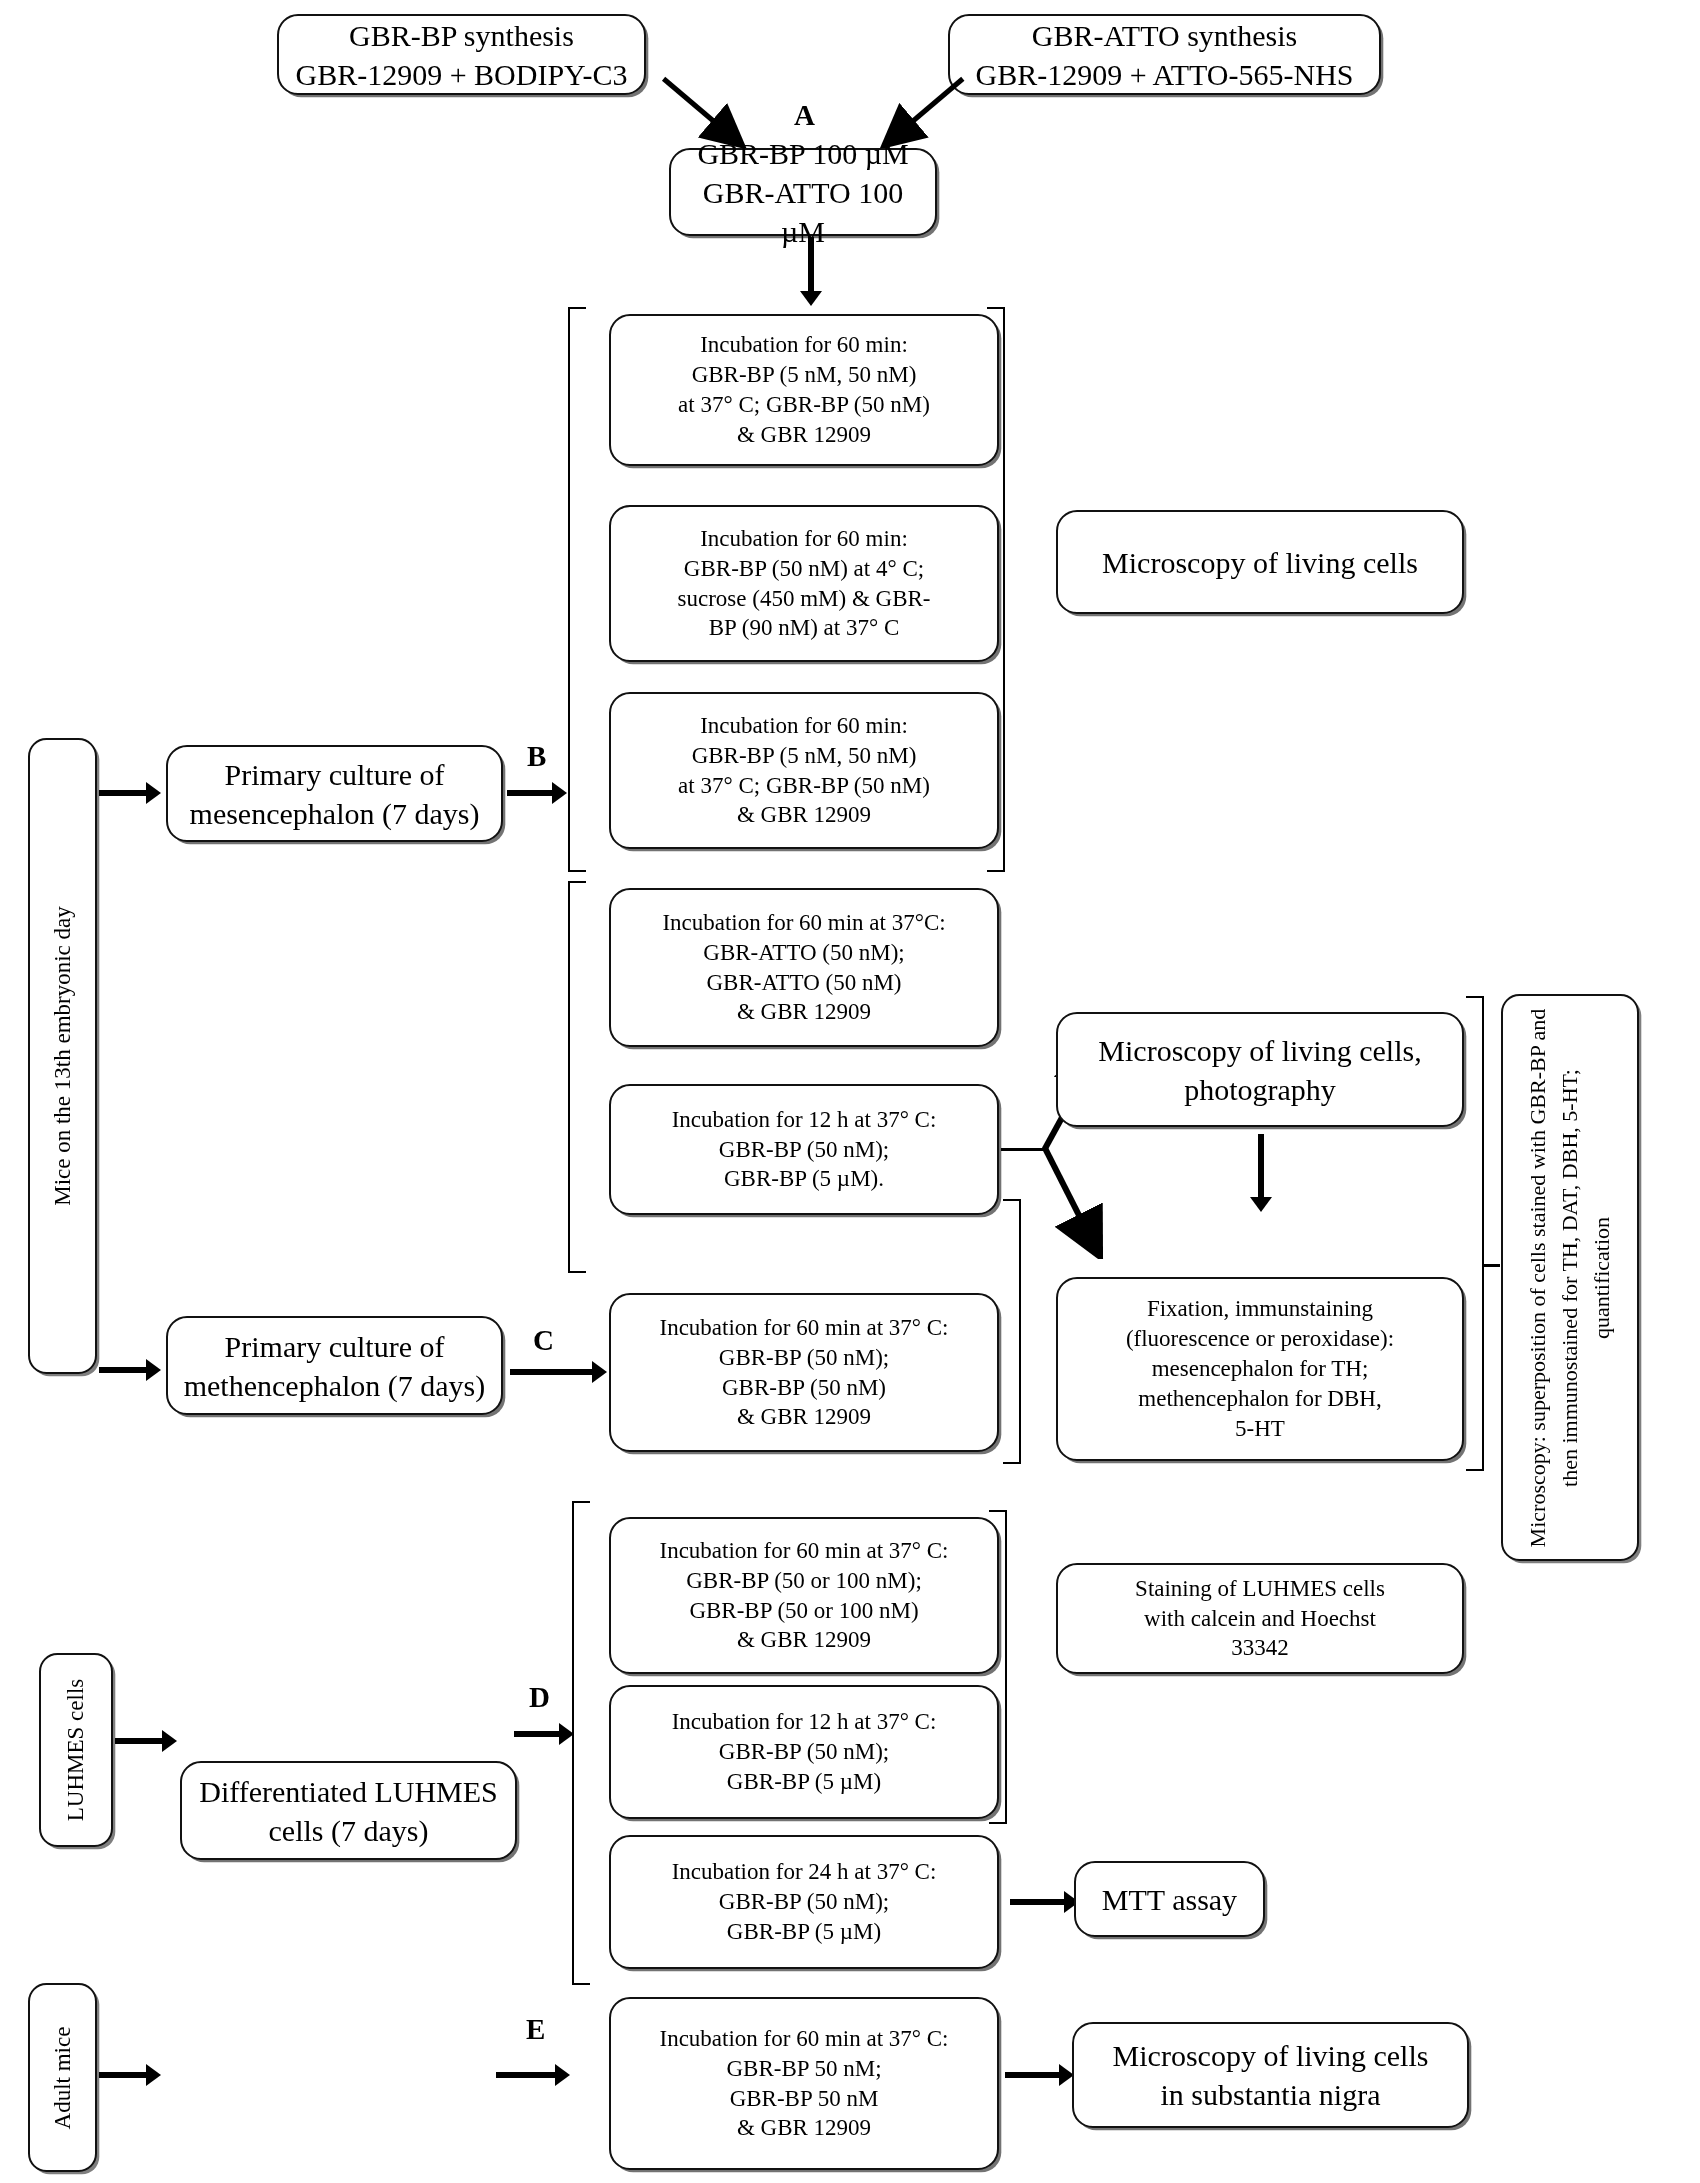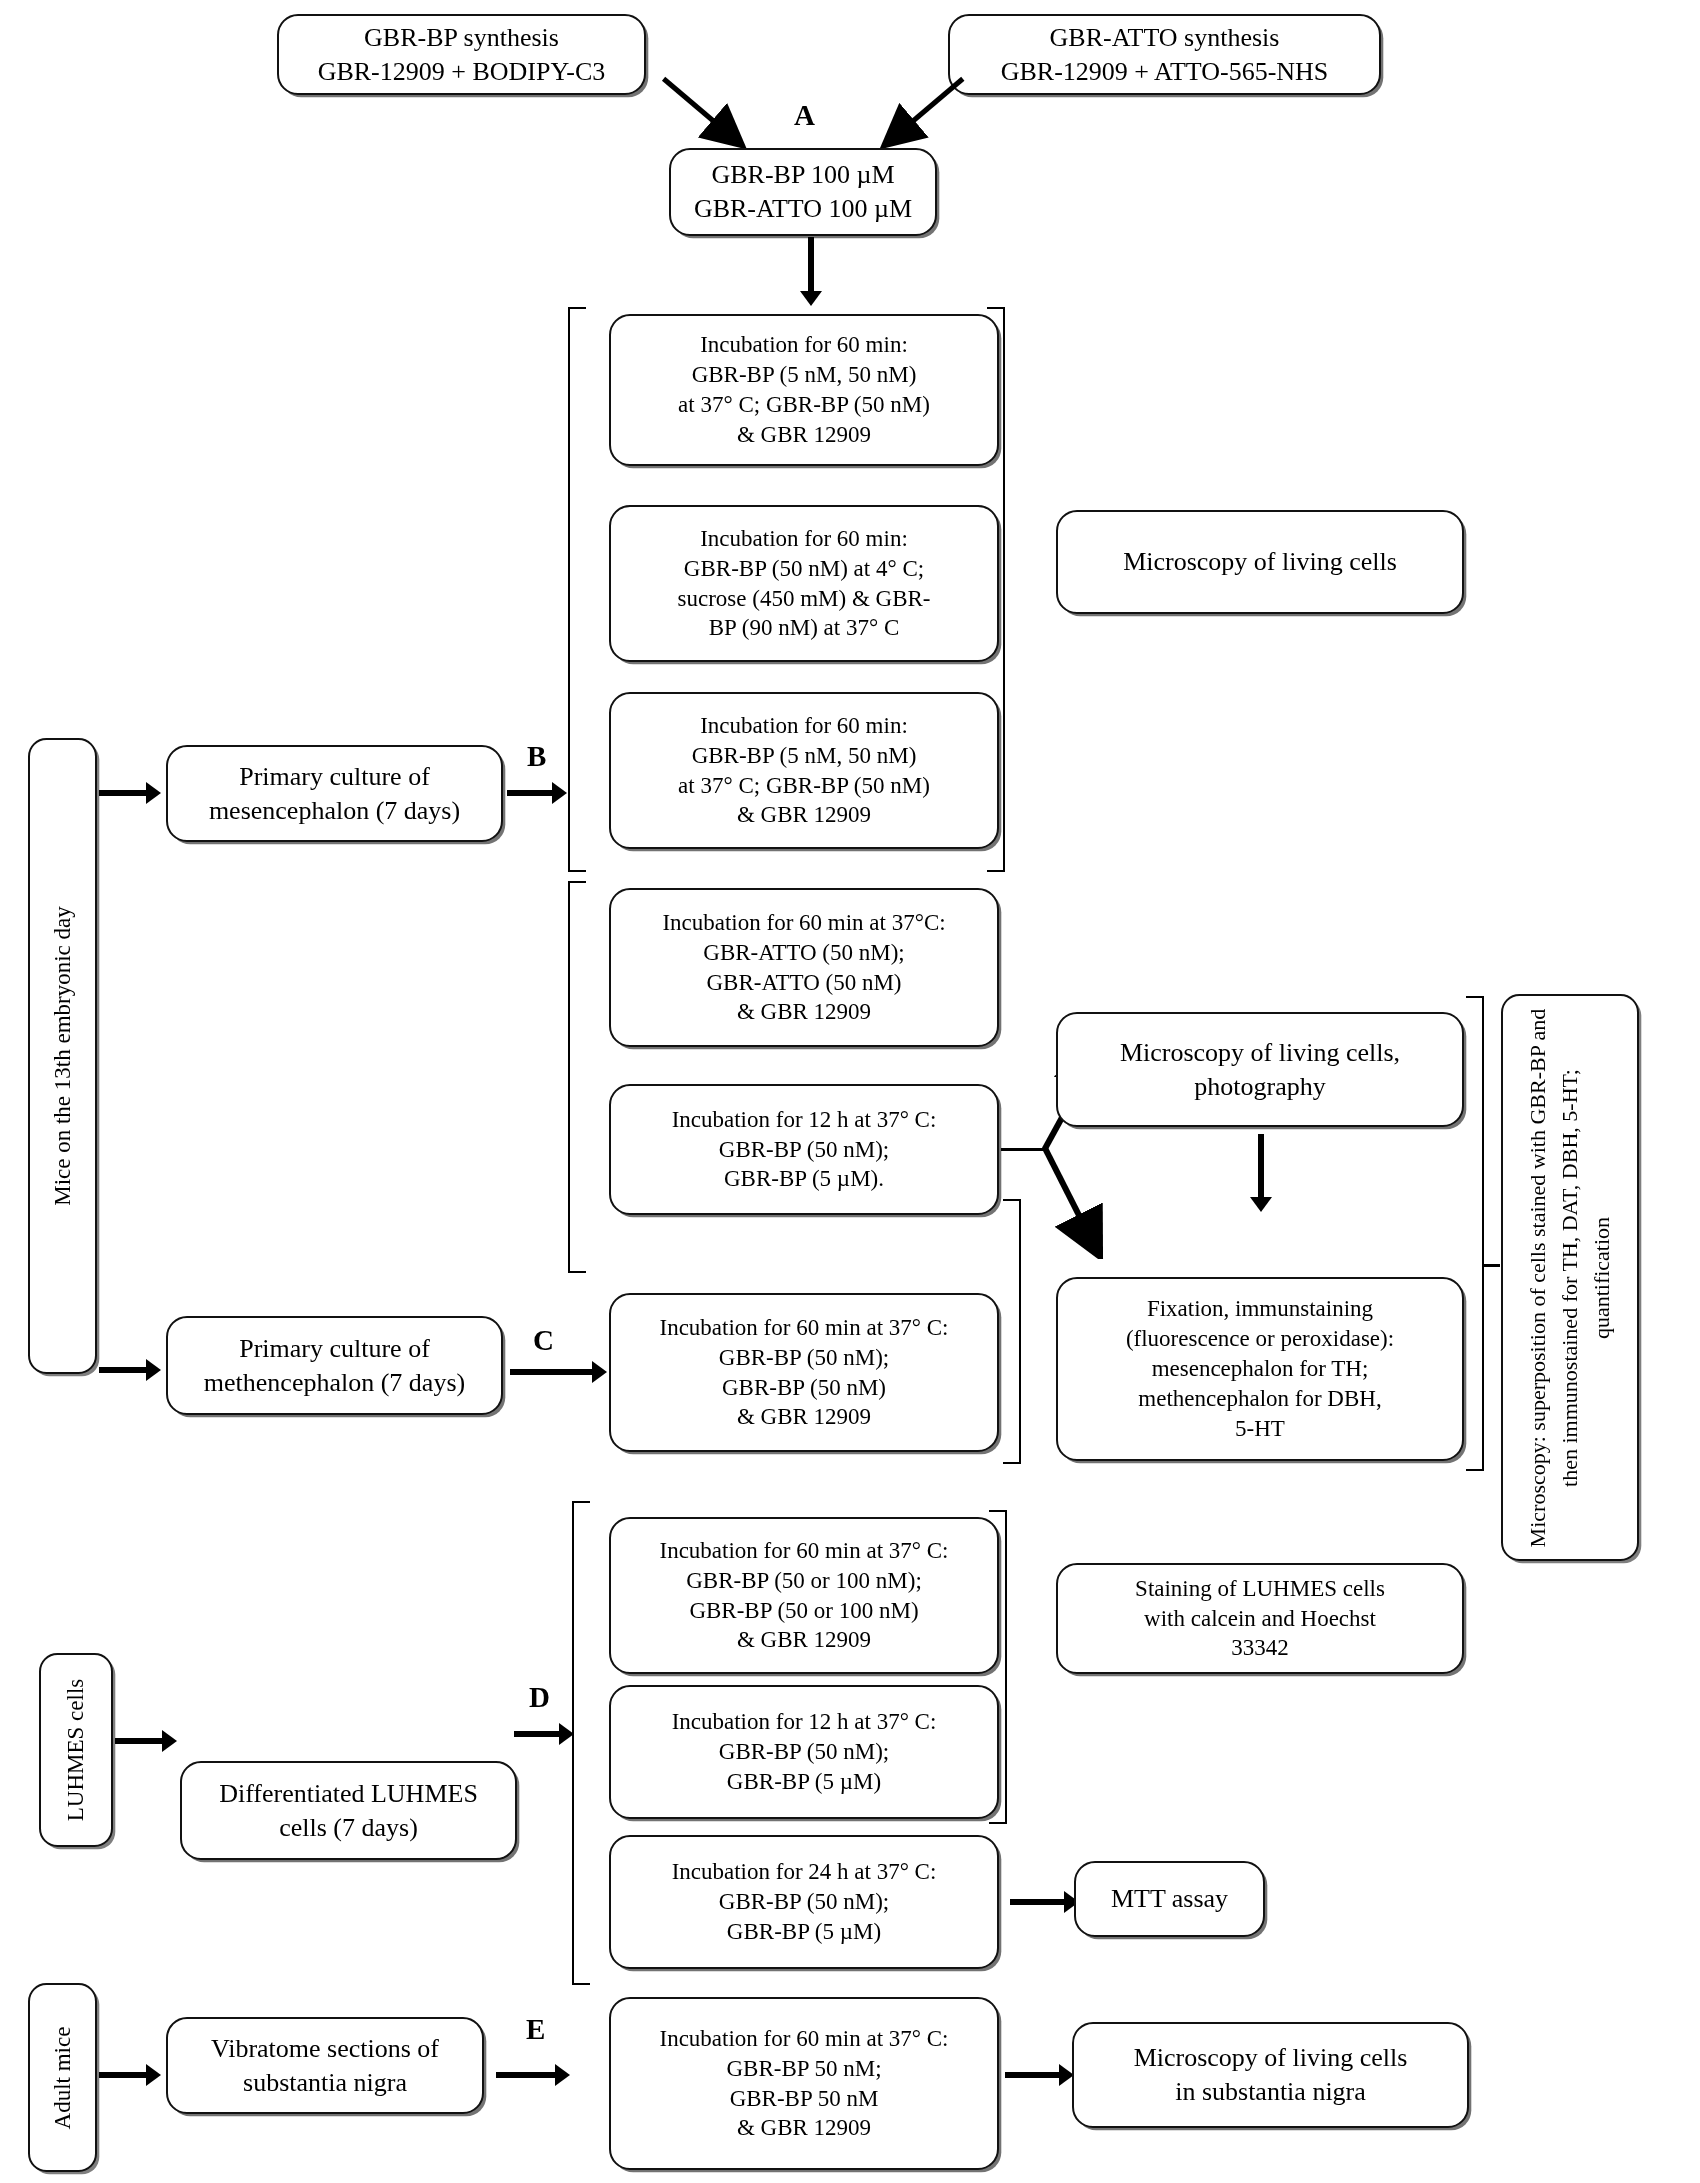--- a/index.html
+++ b/index.html
@@ -24,21 +24,21 @@
     box-sizing: border-box;
     border: 2.3px solid #111;
     border-radius: 21px;
     background: #fff;
     display: flex;
     align-items: center;
     justify-content: center;
     text-align: center;
     padding: 2.8px 6.5px;
     line-height: 1.30;
-    font-size: 26px;
+    font-size: 30px;
     box-shadow: 3.2px 3.2px 0 -0.9px rgba(0,0,0,0.55);
   }
   .box .inner { width: 100%; }
   .box.small { font-size: 23px; }
 
   
   .vbox {
     position: absolute;
     box-sizing: border-box;
     border: 2.3px solid #111;
@@ -399,26 +399,20 @@
 
   <div class="vbox" style="left:28px; top:1983px; width:69px; height:189px;">
     <div class="vtext">Adult mice</div>
   </div>
 
   <div class="arrow-r" style="left:99px; top:2061px; width:62px; height:28px;">
     <div class="shaft" style="width:48px;"></div>
     <div class="head"></div>
   </div>
 
-  <div class="box" style="left:166px; top:2017px; width:318px; height:97px;">
-    <div class="inner">
-      <div>Vibratome sections of</div>
-      <div>substantia nigra</div>
-    </div>
-  </div>
 
   <div class="stage-letter" style="left:526px; top:2015px;">E</div>
 
   <div class="arrow-r" style="left:496px; top:2061px; width:74px; height:28px;">
     <div class="shaft" style="width:60px;"></div>
     <div class="head"></div>
   </div>
 
   <div class="box small" style="left:609px; top:1997px; width:390px; height:173px;">
     <div class="inner">

